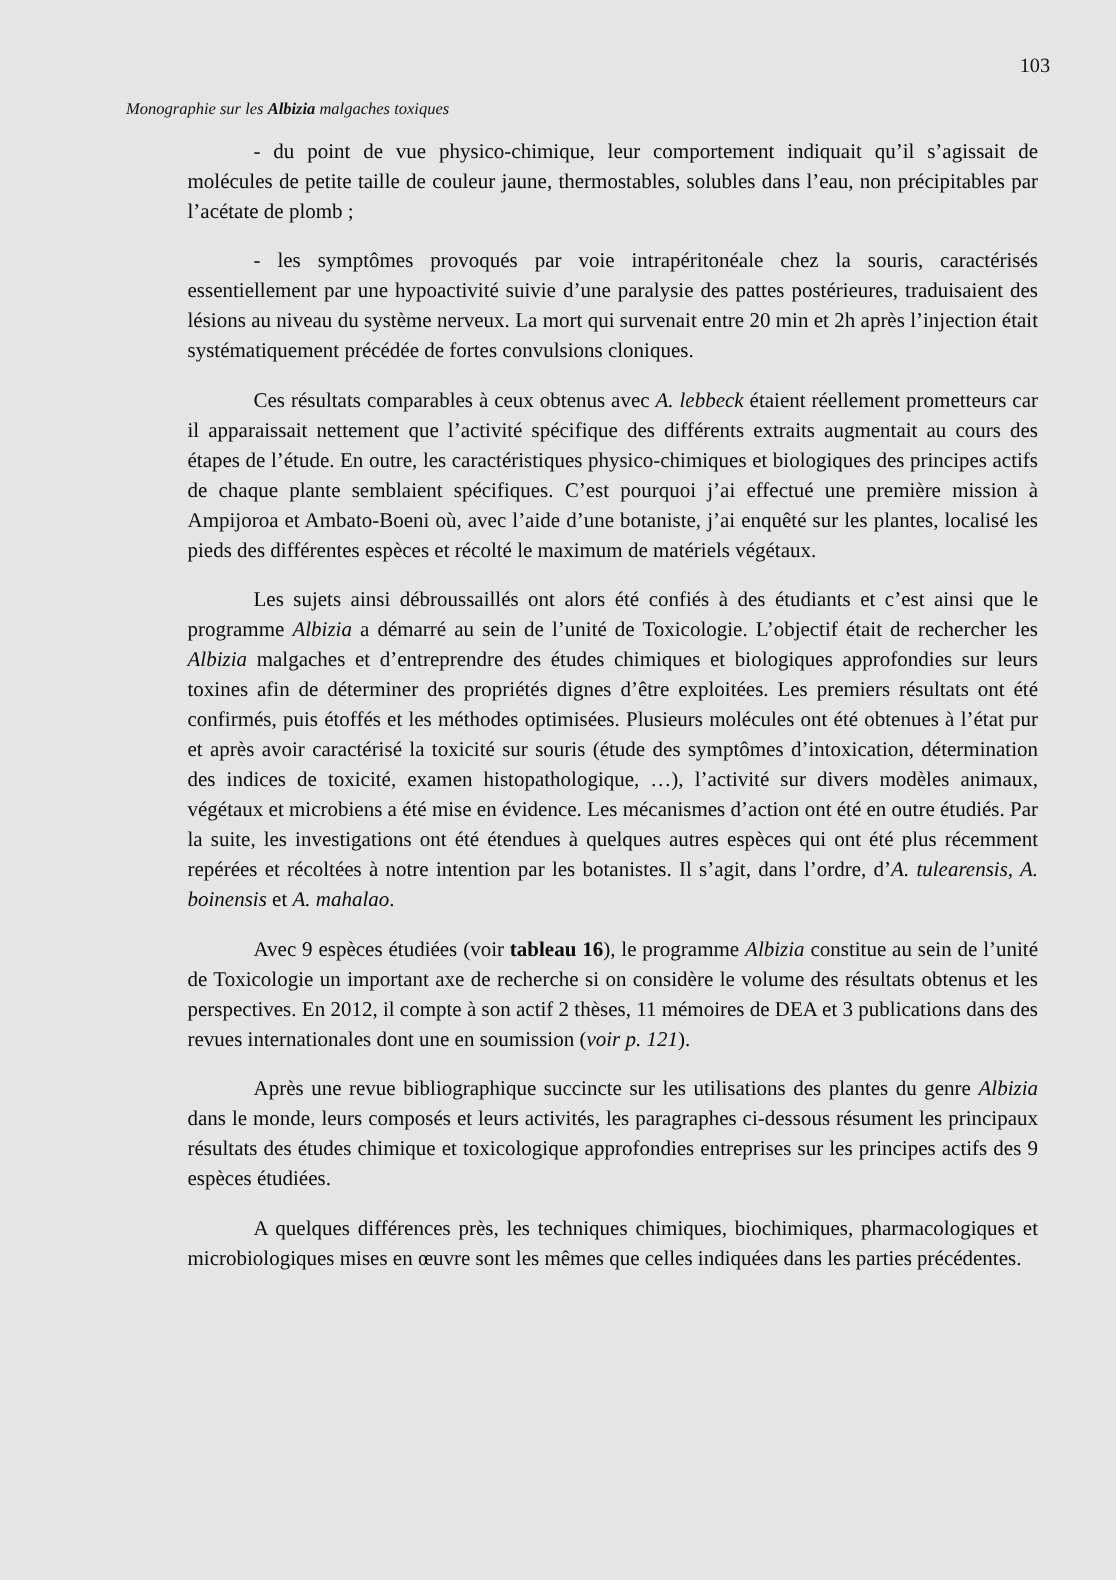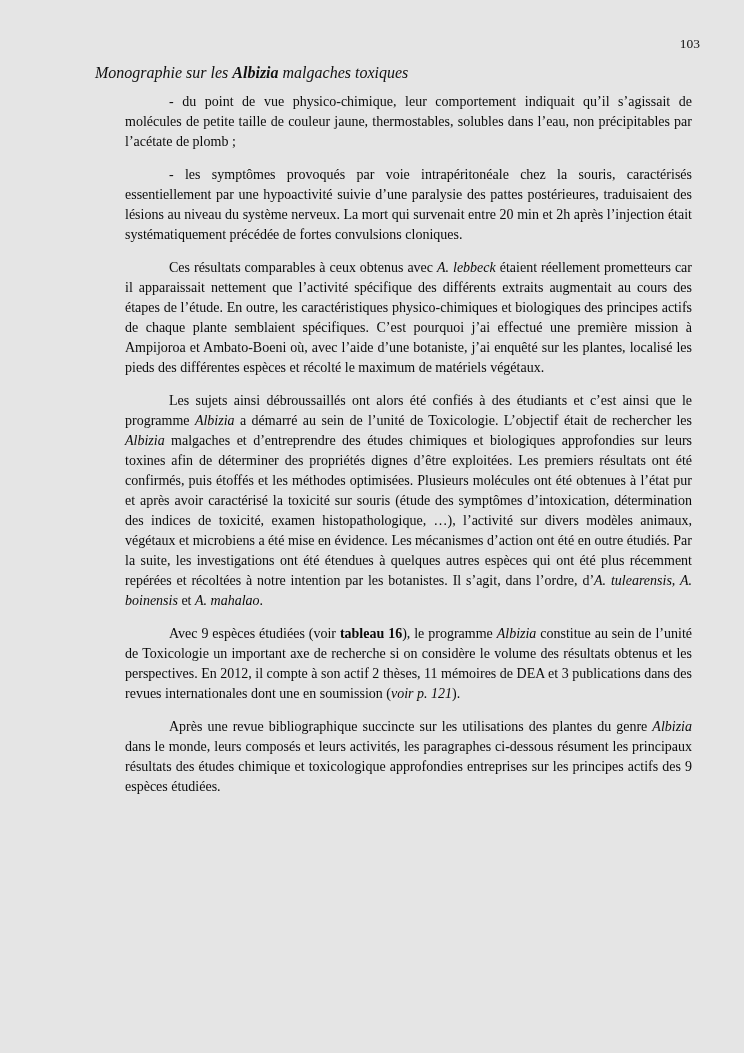--- a/index.html
+++ b/index.html
@@ -25,23 +25,23 @@
     position: absolute;
     top: 36px;
     right: 88px;
     font-size: 13.5px;
     line-height: 15px;
     color: #111111;
   }
   .running-header {
     position: absolute;
     top: 66px;
-    left: 95px;
+    left: 84px;
     width: 567px;
-    font-size: 16px;
+    font-size: 11px;
     line-height: 14px;
     font-style: italic;
     color: #111111;
     white-space: nowrap;
   }
   .doc-body {
     position: absolute;
     top: 92px;
     left: 89px;
     width: 567px;
@@ -67,14 +67,15 @@
 
   <div class="running-header"><span class="run-i">Monographie sur les </span><span class="run-bi">Albizia</span><span class="run-i"> malgaches toxiques</span></div>
 
   <div class="doc-body">
       <p><span>- du point de vue physico-chimique, leur comportement indiquait qu’il s’agissait de molécules de petite taille de couleur jaune, thermostables, solubles dans l’eau, non précipitables par l’acétate de plomb ;</span></p>
       <p><span>- les symptômes provoqués par voie intrapéritonéale chez la souris, caractérisés essentiellement par une hypoactivité suivie d’une paralysie des pattes postérieures, traduisaient des lésions au niveau du système nerveux. La mort qui survenait entre 20 min et 2h après l’injection était systématiquement précédée de fortes convulsions cloniques.</span></p>
       <p><span>Ces résultats comparables à ceux obtenus avec </span><span class="run-i">A. lebbeck</span><span> étaient réellement prometteurs car il apparaissait nettement que l’activité spécifique des différents extraits augmentait au cours des étapes de l’étude. En outre, les caractéristiques physico-chimiques et biologiques des principes actifs de chaque plante semblaient spécifiques. C’est pourquoi j’ai effectué une première mission à Ampijoroa et Ambato-Boeni où, avec l’aide d’une botaniste, j’ai enquêté sur les plantes, localisé les pieds des différentes espèces et récolté le maximum de matériels végétaux.</span></p>
       <p><span>Les sujets ainsi débroussaillés ont alors été confiés à des étudiants et c’est ainsi que le programme </span><span class="run-i">Albizia</span><span> a démarré au sein de l’unité de Toxicologie. L’objectif était de rechercher les </span><span class="run-i">Albizia</span><span> malgaches et d’entreprendre des études chimiques et biologiques approfondies sur leurs toxines afin de déterminer des propriétés dignes d’être exploitées. Les premiers résultats ont été confirmés, puis étoffés et les méthodes optimisées. Plusieurs molécules ont été obtenues à l’état pur et après avoir caractérisé la toxicité sur souris (étude des symptômes d’intoxication, détermination des indices de toxicité, examen histopathologique, …), l’activité sur divers modèles animaux, végétaux et microbiens a été mise en évidence. Les mécanismes d’action ont été en outre étudiés. Par la suite, les investigations ont été étendues à quelques autres espèces qui ont été plus récemment repérées et récoltées à notre intention par les botanistes. Il s’agit, dans l’ordre, d’</span><span class="run-i">A. tulearensis, A. boinensis</span><span> et </span><span class="run-i">A. mahalao</span><span>.</span></p>
       <p><span>Avec 9 espèces étudiées (voir </span><span class="run-b">tableau 16</span><span>), le programme </span><span class="run-i">Albizia</span><span> constitue au sein de l’unité de Toxicologie un important axe de recherche si on considère le volume des résultats obtenus et les perspectives. En 2012, il compte à son actif 2 thèses, 11 mémoires de DEA et 3 publications dans des revues internationales dont une en soumission (</span><span class="run-i">voir p. 121</span><span>).</span></p>
       <p><span>Après une revue bibliographique succincte sur les utilisations des plantes du genre </span><span class="run-i">Albizia</span><span> dans le monde, leurs composés et leurs activités, les paragraphes ci-dessous résument les principaux résultats des études chimique et toxicologique approfondies entreprises sur les principes actifs des 9 espèces étudiées.</span></p>
+      <p><span>A quelques différences près, les techniques chimiques, biochimiques, pharmacologiques et microbiologiques mises en œuvre sont les mêmes que celles indiquées dans les parties précédentes.</span></p>
     </div>
 </div>
 
 </body></html>

